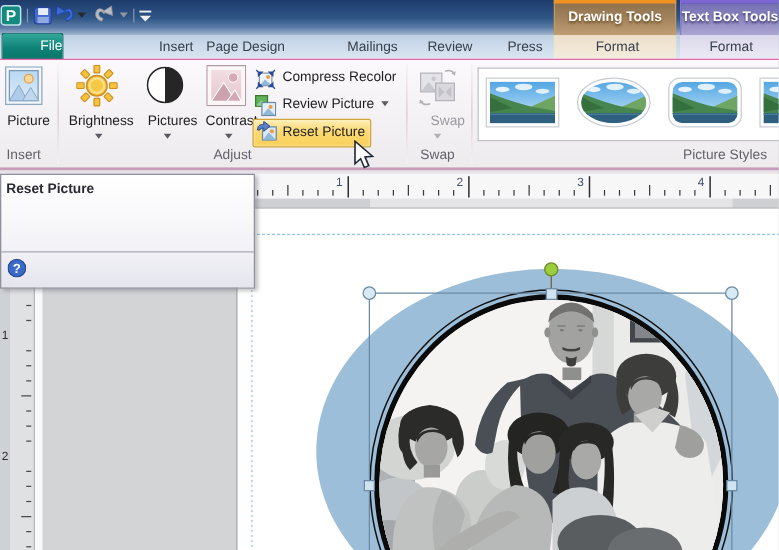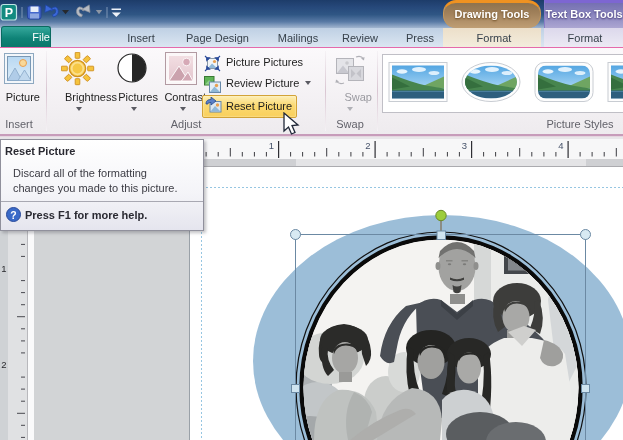--- a/index.html
+++ b/index.html
@@ -4,21 +4,21 @@
 <style>
   html,body{margin:0;padding:0;}
   body{width:623px;height:440px;overflow:hidden;font-family:"Liberation Sans",sans-serif;position:relative;background:#d2d4d6;}
   .abs{position:absolute;}
   #titlebar{left:0;top:0;width:623px;height:28px;background:linear-gradient(#1d3c69 0%,#26487a 25%,#2f5684 52%,#5a7ba6 78%,#a2b6d0 100%);}
   #tabrow{left:0;top:28px;width:623px;height:20px;background:linear-gradient(#bfd0e4,#dde7f2);}
   #pinkline{left:0;top:47px;width:623px;height:1px;background:#e56aab;}
   .tabtxt{top:30px;height:17px;line-height:17px;font-size:11px;color:#37414b;text-align:center;}
   #filetab{left:1px;top:26px;width:48px;height:21px;background:linear-gradient(#35a89c,#0e8276 55%,#0a7669);border:1px solid #0a6a60;border-bottom:none;border-radius:3px 3px 0 0;color:#fff;font-size:11px;text-align:right;line-height:21px;}
   
-  #dtools{left:443px;top:0;width:98px;height:28px;background:linear-gradient(#8f734e 0%,#a0805a 40%,#bf9e74 100%);border-top:3px solid #ef9221;border-left:1px solid #c89858;border-right:1px solid #c89858;box-sizing:border-box;color:#fff;font-size:11px;font-weight:bold;text-align:center;line-height:22px;text-shadow:0 1px 2px #6a4a20;border-radius:13px;}
+  #dtools{left:443px;top:0;width:98px;height:28px;background:linear-gradient(#8f734e 0%,#a0805a 40%,#bf9e74 100%);border-top:3px solid #ef9221;border-left:1px solid #c89858;border-right:1px solid #c89858;box-sizing:border-box;color:#fff;font-size:11px;font-weight:bold;text-align:center;line-height:22px;text-shadow:0 1px 2px #6a4a20;}
   #ttools{left:544px;top:0;width:79px;height:28px;background:linear-gradient(#7570b2 0%,#8883bd 40%,#aca6d2 100%);border-top:3px solid #7d66d2;border-left:1px solid #8a7cc8;box-sizing:border-box;color:#fff;font-size:11px;font-weight:bold;text-align:center;line-height:22px;text-shadow:0 1px 2px #3a3070;}
   #dtools-tab{left:443px;top:28px;width:98px;height:19px;background:linear-gradient(#ecdfc9,#f3ecdd);}
   #ttools-tab{left:544px;top:28px;width:79px;height:19px;background:linear-gradient(#dcd8ec,#eceaf4);}
   
   #ribbon{left:0;top:48px;width:623px;height:86px;background:linear-gradient(#fbf9fb,#f2eff2 70%,#eeebee);}
   #ribbonline1{left:0;top:134px;width:623px;height:2px;background:#c79cba;}
   #ribbonline2{left:0;top:136px;width:623px;height:1px;background:#e5d5df;}
   .vsep{top:51px;width:1px;height:80px;background:linear-gradient(#f5f2f5,#d9c6d2 50%,#f5f2f5);}
   .grplabel{top:118px;height:12px;line-height:12px;font-size:11px;color:#62626a;text-align:center;}
   .btnlabel{top:91px;height:12px;line-height:12px;font-size:11px;color:#1e1e1e;text-align:right;}
@@ -61,21 +61,21 @@
 </svg>
 <div class="abs" id="dtools">Drawing Tools</div>
 <div class="abs" id="ttools">Text Box Tools</div>
 
 <div class="abs" id="tabrow"></div>
 <div class="abs" id="dtools-tab"></div>
 <div class="abs" id="ttools-tab"></div>
 <div class="abs" id="filetab">File</div>
 <div class="abs tabtxt" style="left:60px;width:46px;margin-top:44px;">Home</div>
 <div class="abs tabtxt" style="left:118px;width:46px;">Insert</div>
-<div class="abs tabtxt" style="left:176px;width:73px;text-align:right;">Page Design</div>
+<div class="abs tabtxt" style="left:160px;width:73px;">Page Design</div>
 <div class="abs tabtxt" style="left:273px;width:50px;">Mailings</div>
 <div class="abs tabtxt" style="left:338px;width:44px;">Review</div>
 <div class="abs tabtxt" style="left:398px;width:44px;">Press</div>
 <div class="abs tabtxt" style="left:463px;width:62px;">Format</div>
 <div class="abs tabtxt" style="left:554px;width:62px;">Format</div>
 <div class="abs" id="pinkline"></div>
 
 <div class="abs" id="ribbon"></div>
 
 <svg class="abs" style="left:4px;top:53px" width="32" height="31">
@@ -100,21 +100,21 @@
   <rect x="22.8" y="23.5" width="6" height="4.6" rx="0.6" fill="#f5c33c" stroke="#cf8f1f" stroke-width="0.9" transform="rotate(45 25.8 25.8)"></rect>
   <rect x="13.5" y="27.4" width="6" height="4.6" rx="0.6" fill="#f5c33c" stroke="#cf8f1f" stroke-width="0.9" transform="rotate(90 16.5 29.7)"></rect>
   <rect x="4.2" y="23.5" width="6" height="4.6" rx="0.6" fill="#f5c33c" stroke="#cf8f1f" stroke-width="0.9" transform="rotate(135 7.2 25.8)"></rect>
   <rect x="0.3" y="14.2" width="6" height="4.6" rx="0.6" fill="#f5c33c" stroke="#cf8f1f" stroke-width="0.9" transform="rotate(180 3.3 16.5)"></rect>
   <rect x="4.2" y="4.9" width="6" height="4.6" rx="0.6" fill="#f5c33c" stroke="#cf8f1f" stroke-width="0.9" transform="rotate(225 7.2 7.2)"></rect>
   <rect x="13.5" y="1.0" width="6" height="4.6" rx="0.6" fill="#f5c33c" stroke="#cf8f1f" stroke-width="0.9" transform="rotate(270 16.5 3.3)"></rect>
   <rect x="22.8" y="4.9" width="6" height="4.6" rx="0.6" fill="#f5c33c" stroke="#cf8f1f" stroke-width="0.9" transform="rotate(315 25.8 7.2)"></rect>
   <circle cx="16.5" cy="16.5" r="8.2" fill="#f6c845" stroke="#cf8f1f" stroke-width="1.2"></circle>
   <circle cx="16.5" cy="16.5" r="5.8" fill="none" stroke="#fbdf8e" stroke-width="1.8"></circle>
 </svg>
-<div class="abs btnlabel" style="left:60px;width:57px;">Brightness</div>
+<div class="abs btnlabel" style="left:50px;width:57px;">Brightness</div>
 <div class="abs caret" style="left:76px;top:107px;"></div>
 
 <svg class="abs" style="left:117px;top:53px" width="30" height="30">
   <circle cx="15" cy="15" r="14" fill="#fff" stroke="#262626" stroke-width="1.2"></circle>
   <path d="M15 1.2 A13.8 13.8 0 0 1 15 28.8 Z" fill="#262626"></path>
 </svg>
 <div class="abs btnlabel" style="left:110px;width:48px;">Pictures</div>
 <div class="abs caret" style="left:131px;top:107px;"></div>
 
 <svg class="abs" style="left:165px;top:52px" width="32" height="33">
@@ -138,21 +138,21 @@
   <circle cx="10.5" cy="6.5" r="1.6" fill="#e8a050"></circle>
   <path d="M4 13 L8 8.5 L13 13 Z" fill="#90b8d8"></path>
   <g stroke="#2a4a9a" stroke-width="1.1" fill="#2a4a9a">
     <path d="M1 1 l3.5 3.5 M16 1 l-3.5 3.5 M1 16 l3.5 -3.5 M16 16 l-3.5 -3.5" fill="none"></path>
     <path d="M5.5 2.8 l-2.7 2.7 -0.1 -2.8 2.8 0.1 z"></path>
     <path d="M11.5 2.8 l2.7 2.7 0.1 -2.8 -2.8 0.1 z"></path>
     <path d="M5.5 14.2 l-2.7 -2.7 -0.1 2.8 2.8 -0.1 z"></path>
     <path d="M11.5 14.2 l2.7 -2.7 0.1 2.8 -2.8 -0.1 z"></path>
   </g>
 </svg>
-<div class="abs mtxt" style="left:226px;top:54px;">Picture Pictures</div>
+<div class="abs mtxt" style="left:226px;top:54px;">Compress Recolor</div>
 <svg class="abs" style="left:204px;top:76px" width="17" height="17">
   <rect x="0.5" y="0.5" width="9.5" height="8.5" fill="#5fb357" stroke="#3a7a34"></rect>
   <path d="M1 8.5 L5 4 L10 8.5 Z" fill="#8fd08a"></path>
   <rect x="5.5" y="6" width="11" height="10.5" fill="#e4eef6" stroke="#6888a8"></rect>
   <circle cx="12.5" cy="9.5" r="1.7" fill="#e8a050"></circle>
   <path d="M6 16 L10.5 10.5 L16 16 Z" fill="#90b8d8"></path>
 </svg>
 <div class="abs mtxt" style="left:226px;top:75px;">Review Picture</div>
 <div class="abs caret" style="left:305px;top:81px;border-top-width:4px;"></div>
 <div class="abs" style="left:202px;top:95px;width:93px;height:21px;background:linear-gradient(#fdeeb5,#fbd972 45%,#f9cf5a);border:1px solid #d2a338;border-radius:2px;box-shadow:inset 0 0 2px #fff7d8;"></div>
@@ -402,24 +402,22 @@
   <circle cx="295.5" cy="234.5" r="5" fill="#d8eaf3" stroke="#6b89a3"></circle>
   <circle cx="585.5" cy="234.5" r="5" fill="#d8eaf3" stroke="#6b89a3"></circle>
   <rect x="437" y="231" width="8.5" height="8.5" fill="#cfe4f0" stroke="#6b89a3"></rect>
   <rect x="291.5" y="384.5" width="8" height="8" fill="#cfe4f0" stroke="#6b89a3"></rect>
   <rect x="581.5" y="384.5" width="8" height="8" fill="#cfe4f0" stroke="#6b89a3"></rect>
   <circle cx="441" cy="215.5" r="5.2" fill="#9ccd3c" stroke="#6a8a28"></circle>
 </svg>
 
 <div class="abs" id="tooltip">
   <div style="position:absolute;left:4px;top:5px;font-size:11px;font-weight:bold;color:#2a2a32;">Reset Picture</div>
-  <div style="position:absolute;left:12px;top:26px;font-size:11px;color:#3c3c44;line-height:15px;">Discard all of the formatting<br>changes you made to this picture.</div>
   <div style="position:absolute;left:0;top:61px;width:202px;height:1px;background:#a8a8b2;"></div>
   <svg style="position:absolute;left:5px;top:67px;" width="15" height="15">
     <circle cx="7.5" cy="7.5" r="7" fill="#3a6ac8" stroke="#2a4a9a"></circle>
     <text x="7.5" y="11.5" font-size="10.5" font-weight="bold" fill="#fff" text-anchor="middle" font-family="Liberation Sans">?</text>
   </svg>
-  <div style="position:absolute;left:24px;top:69px;font-size:11px;font-weight:bold;color:#2a2a32;">Press F1 for more help.</div>
 </div>
 
 <svg class="abs" style="left:280px;top:112px" width="20" height="28">
   <path d="M4 1 L4 19 L8.5 15 L11.5 22 L15 20.5 L12 13.5 L18 13 Z" fill="#fff" stroke="#202838" stroke-width="1.3"></path>
 </svg>
 
 </body></html>

